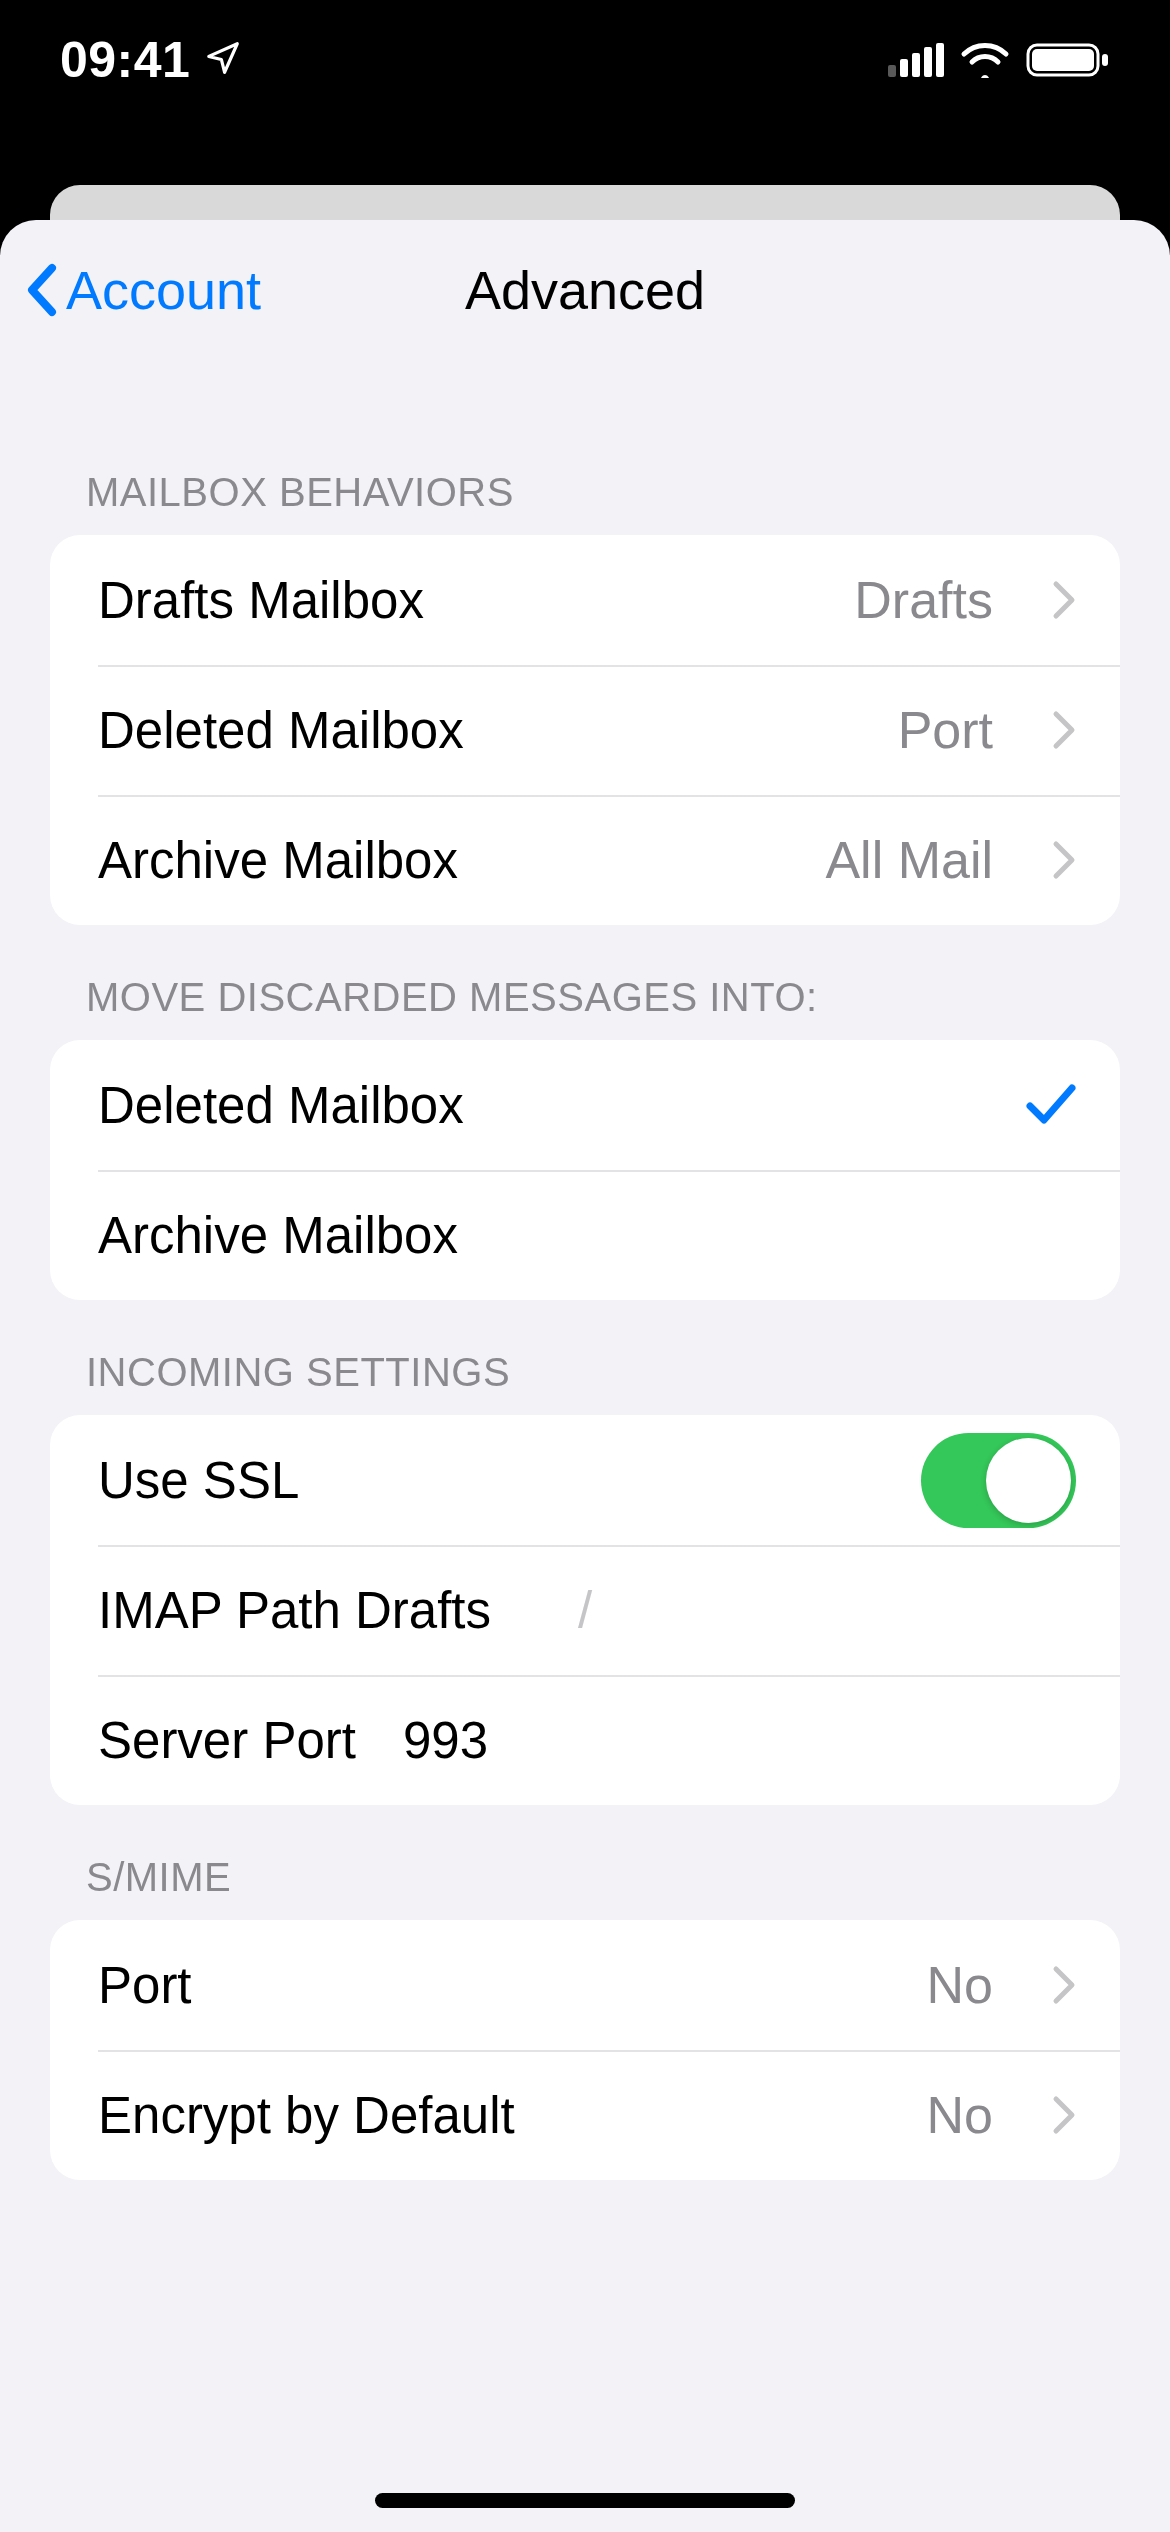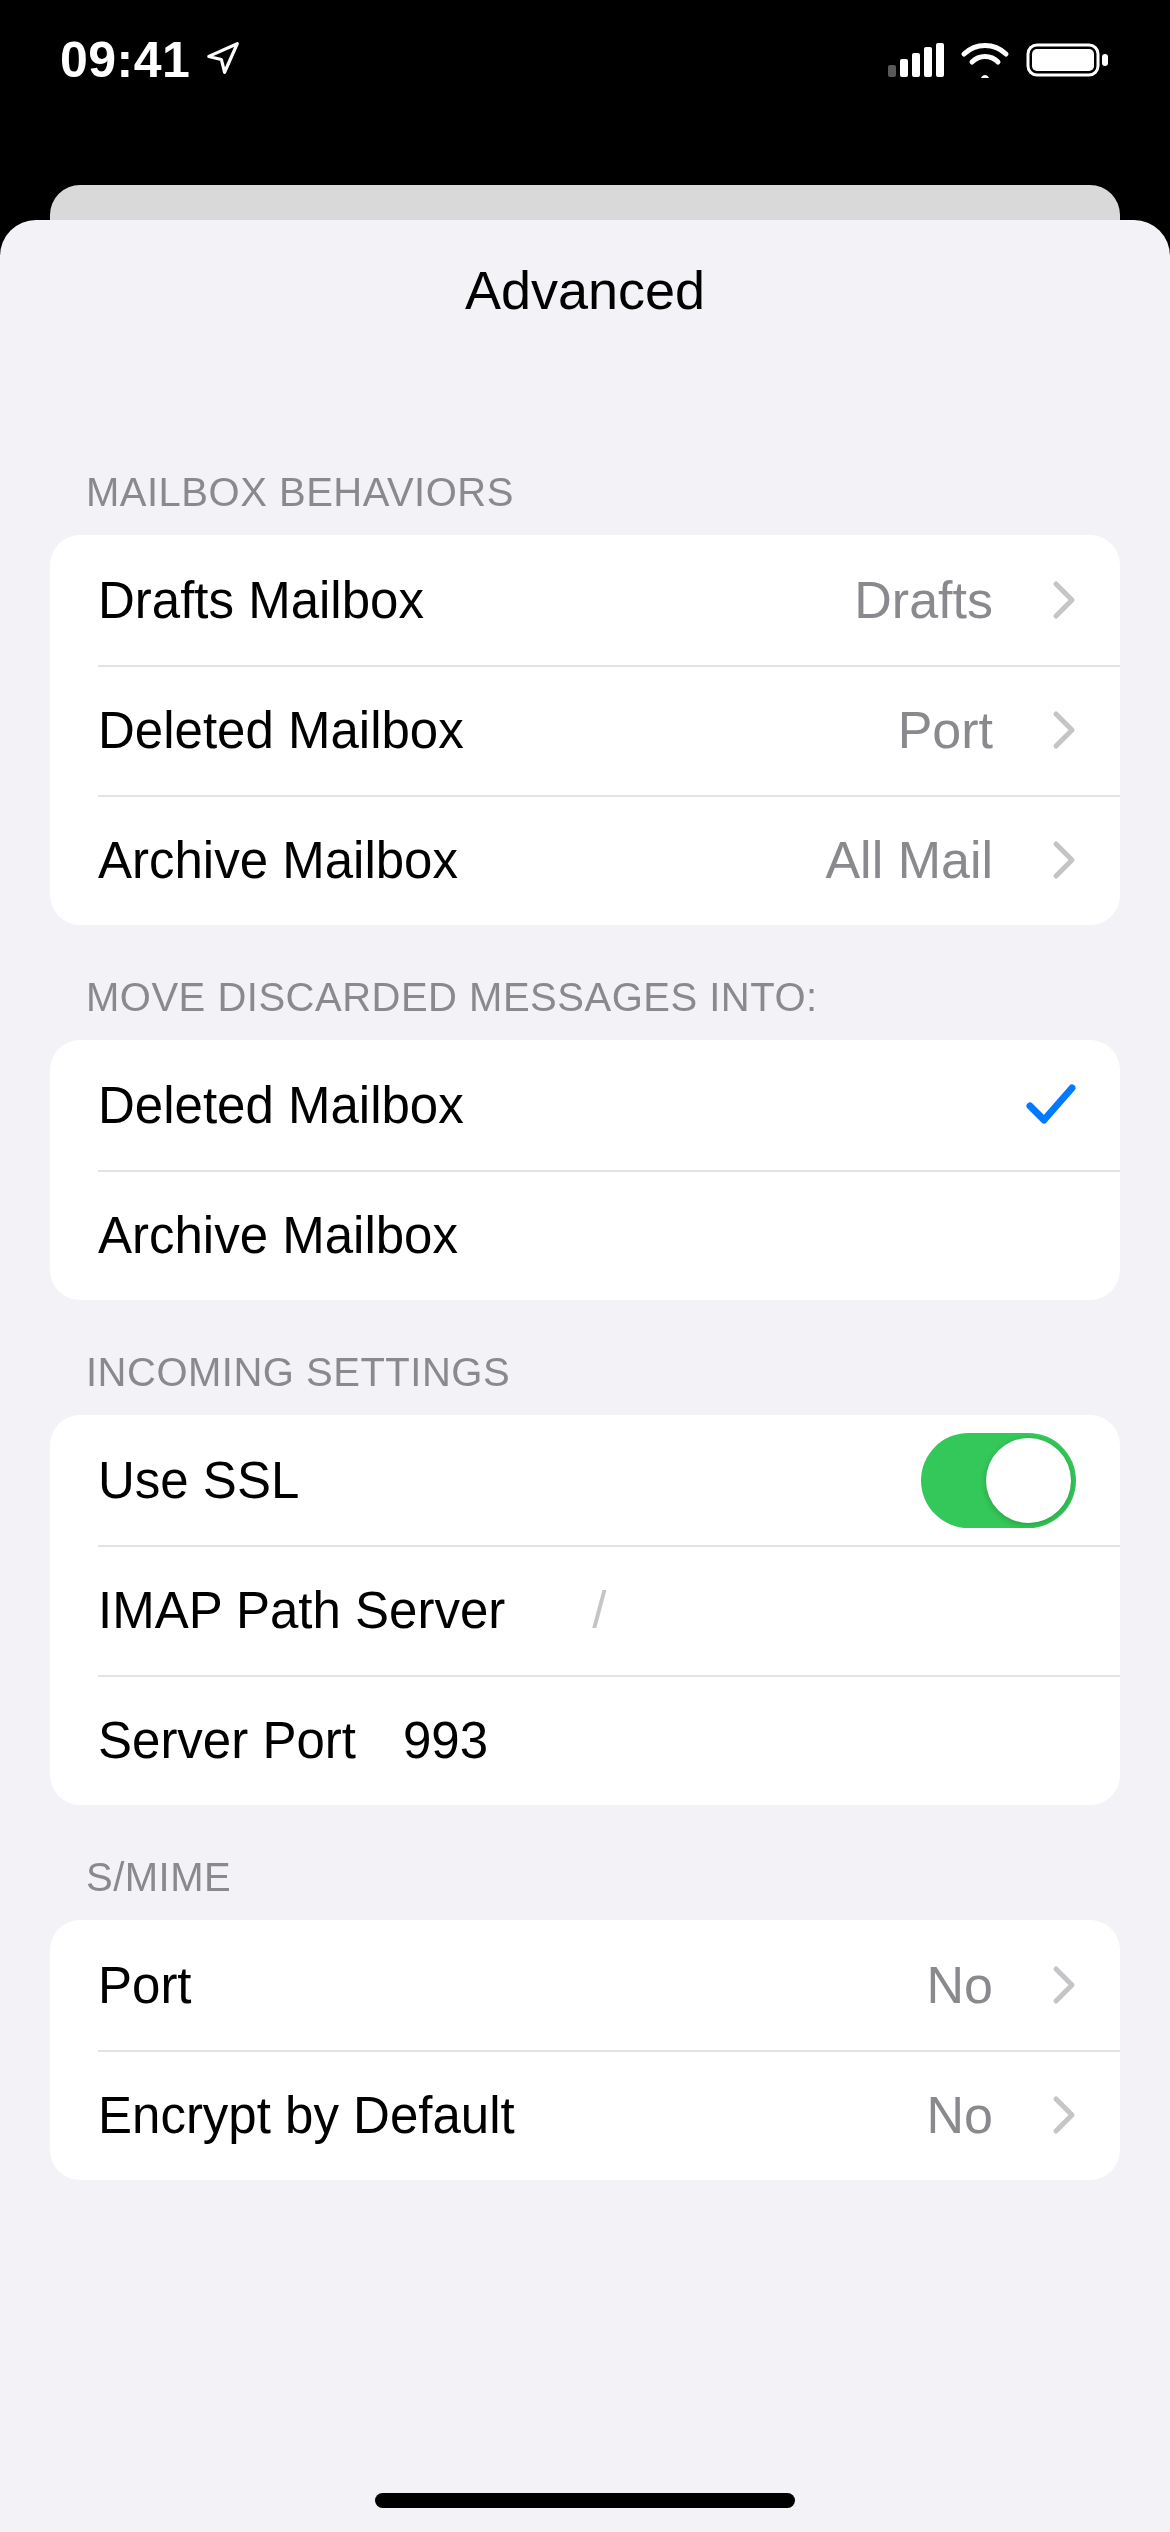--- a/index.html
+++ b/index.html
@@ -173,20 +173,28 @@
       </svg>
     </span>
   </div>
 </div>
 
 <div class="card-bg"></div>
 
 <div class="sheet">
 
   <div class="nav-bar">
+    <div class="nav-back">
+      <span>
+        <svg width="36" height="56" viewBox="0 0 36 56">
+          <polyline points="28,6 8,28 28,50" fill="none" stroke="#007aff" stroke-width="8" stroke-linecap="round" stroke-linejoin="round"></polyline>
+        </svg>
+      </span>
+      <span>Account</span>
+    </div>
     <div class="nav-title">Advanced</div>
   </div>
 
   <div class="content">
 
     <div class="section-header first">MAILBOX BEHAVIORS</div>
     <div class="group">
       <div class="row">
         <span class="row-label">Drafts Mailbox</span>
         <span class="row-spacer"></span>
@@ -237,21 +245,21 @@
     </div>
 
     <div class="section-header">INCOMING SETTINGS</div>
     <div class="group">
       <div class="row">
         <span class="row-label">Use SSL</span>
         <span class="row-spacer"></span>
         <span class="switch"></span>
       </div>
       <div class="row">
-        <span class="row-label">IMAP Path Server</span>
+        <span class="row-label">IMAP Path Drafts</span>
         <span class="row-value-inline dim">/</span>
         <span class="row-spacer"></span>
       </div>
       <div class="row">
         <span class="row-label">Server Port</span>
         <span class="row-value-inline">993</span>
         <span class="row-spacer"></span>
       </div>
     </div>
 

